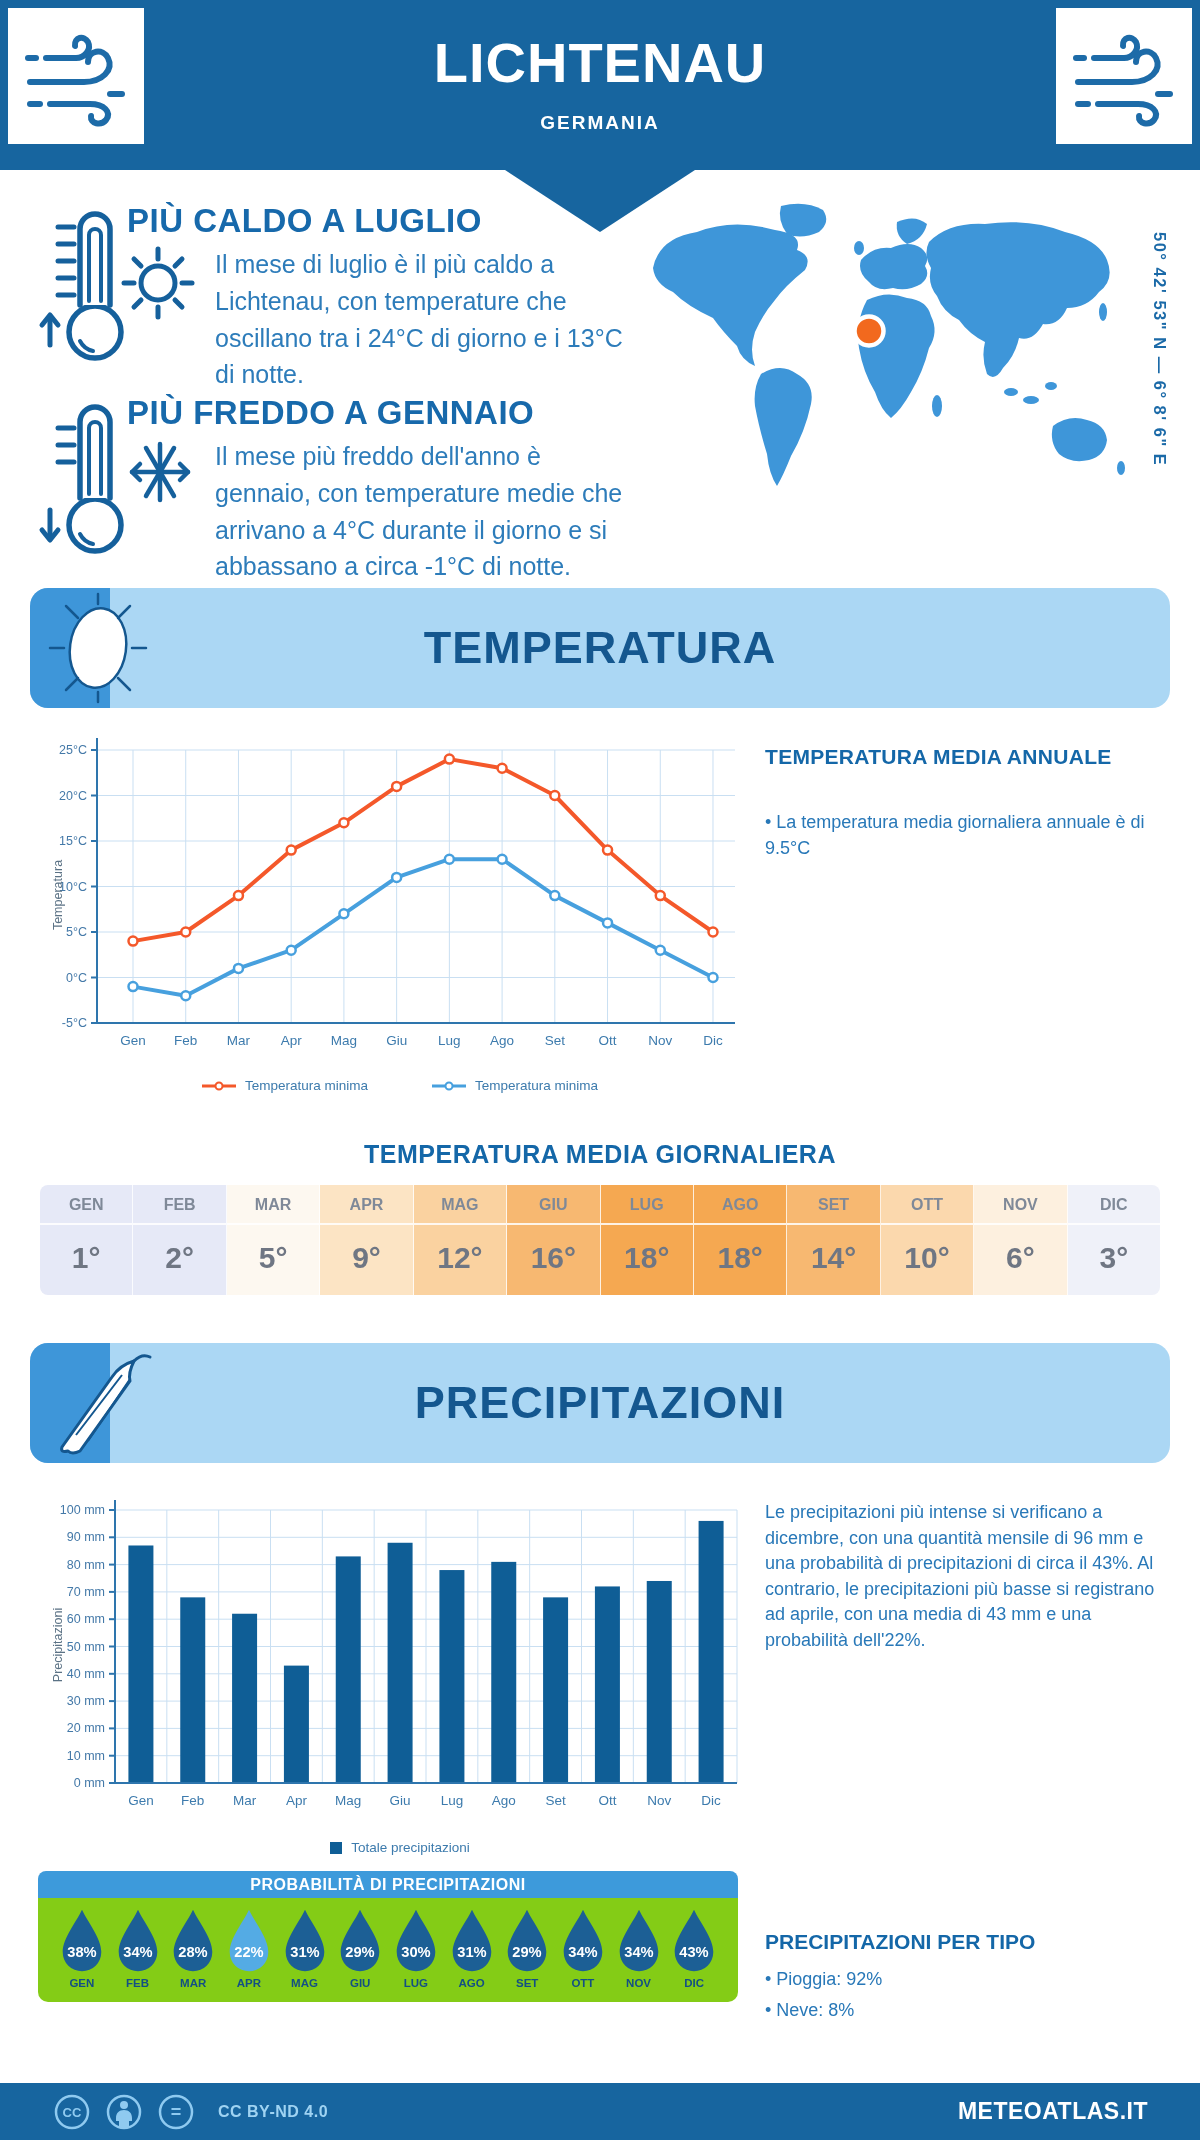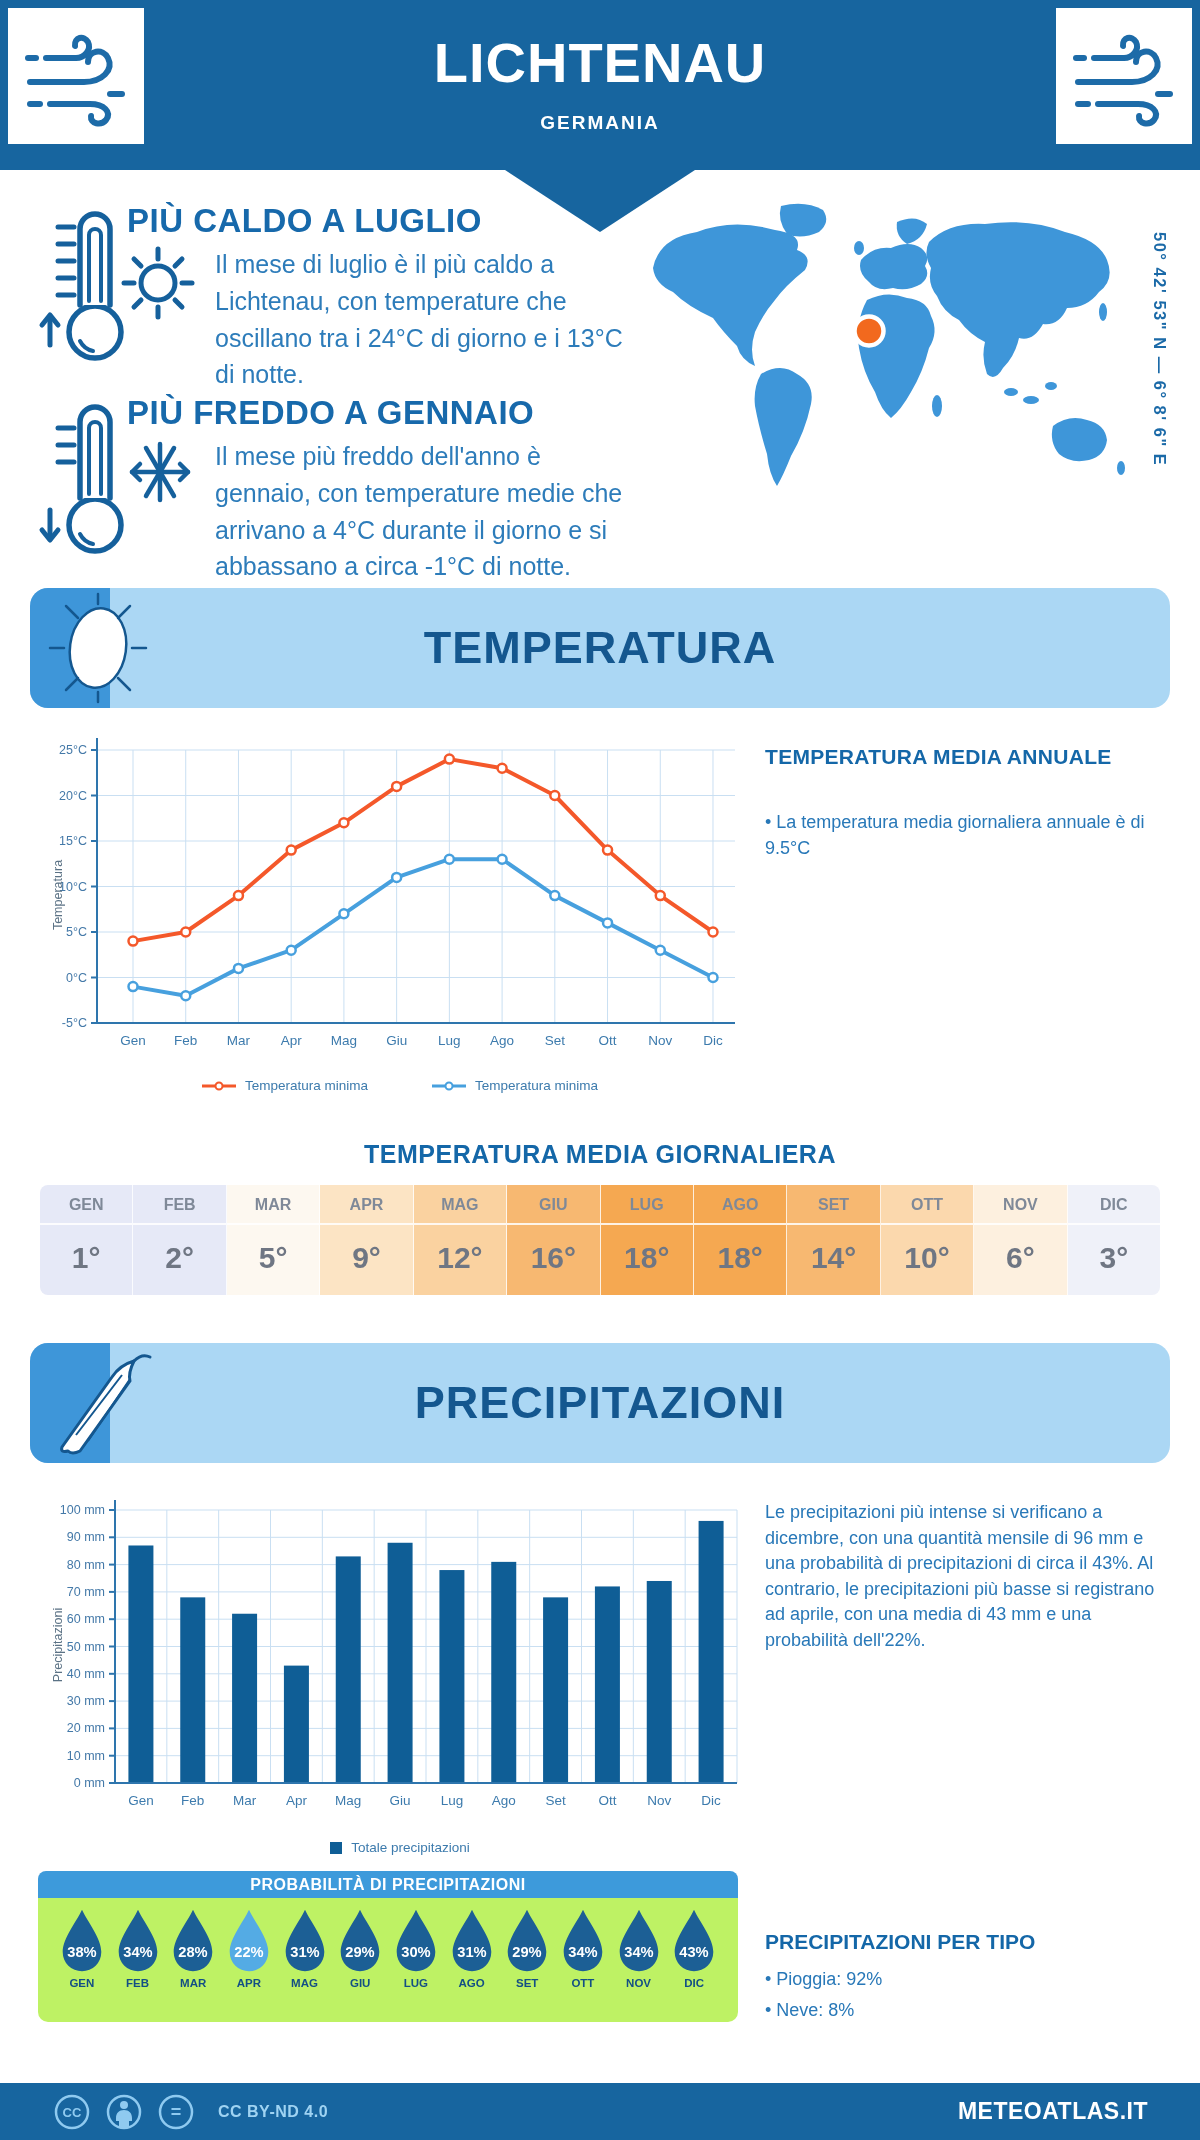--- a/index.html
+++ b/index.html
@@ -50,21 +50,21 @@
         border-radius:8px;overflow:hidden;}
   .daily-col{flex:1;display:flex;flex-direction:column;border-right:1px solid rgba(255,255,255,.8);}
   .daily-col:last-child{border-right:none;}
   .daily-month{height:38px;line-height:40px;text-align:center;color:#7f8998;font-size:16px;font-weight:700;}
   .daily-value{height:70px;line-height:66px;text-align:center;color:#6f7683;font-size:30px;font-weight:700;
         border-top:2px solid rgba(255,255,255,.85);}
   
   .prob-block{position:absolute;left:38px;top:1871px;width:700px;}
   .prob-header{height:27px;line-height:27px;background:#3d9adb;border-radius:8px 8px 0 0;color:#fff;
         text-align:center;font-size:16px;font-weight:700;letter-spacing:.5px;}
-  .prob-body{background:#bef264;border-radius:0 0 10px 10px;height:124px;display:flex;padding:0 16px;}
+  .prob-body{background:#84cc16;border-radius:0 0 10px 10px;height:104px;display:flex;padding:0 16px;}
   .drop-col{flex:1;display:flex;flex-direction:column;align-items:center;padding-top:9px;}
   .drop-month{margin-top:2px;color:#134f85;font-size:11.5px;font-weight:700;}
   
   .types-heading{position:absolute;left:765px;top:1930px;color:#1467a8;font-size:21px;font-weight:800;}
   .types-list{position:absolute;left:765px;top:1964px;color:#2878b8;font-size:18px;line-height:1.72;}
   
   .footer{position:absolute;left:0;top:2083px;width:1200px;height:57px;background:#17659f;text-decoration:underline;}
   .footer-left{position:absolute;left:52px;top:0;height:57px;display:flex;align-items:center;gap:14px;}
   .footer-license{color:#9fd3f2;font-size:16px;font-weight:700;letter-spacing:.5px;}
   .footer-site{position:absolute;right:52px;top:0;height:57px;line-height:57px;color:#fff;

